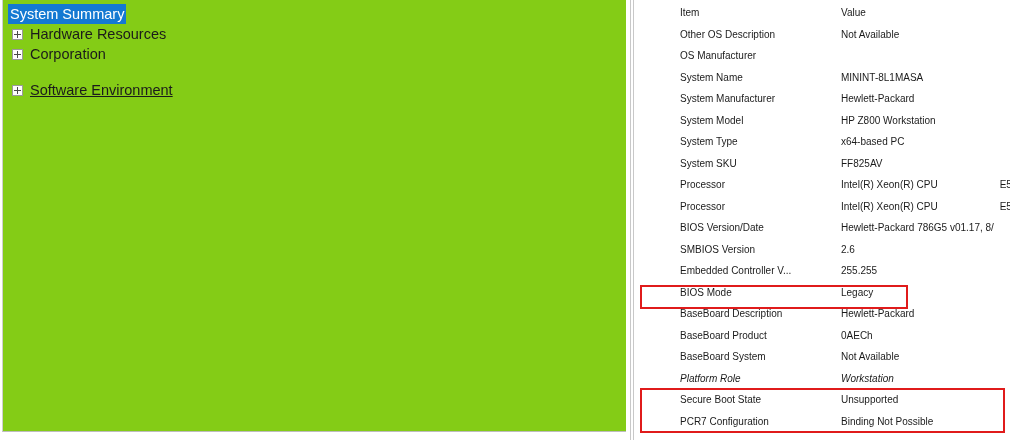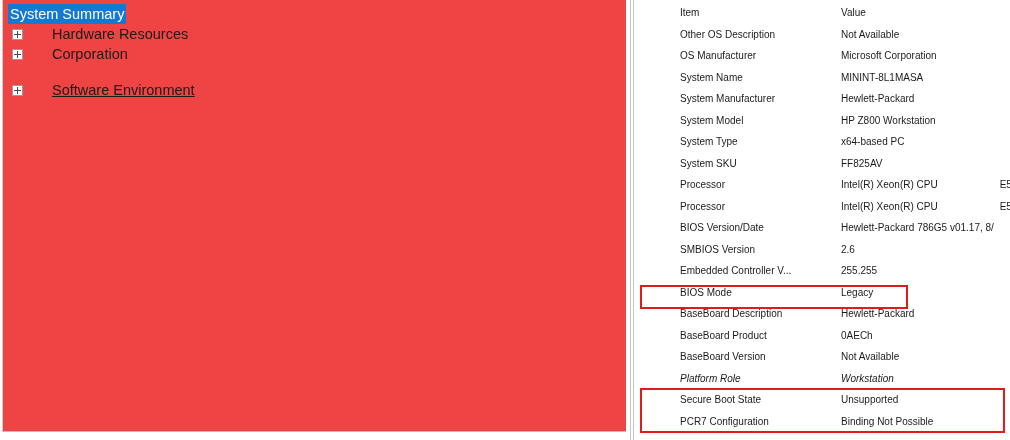--- a/index.html
+++ b/index.html
@@ -17,21 +17,21 @@
     -webkit-font-smoothing: antialiased;
   }
 
   
   #tree-pane {
     position: absolute;
     left: 2px;
     top: 0px;
     width: 624px;
     height: 432px;
-    background: #ef4444;
+    background: #84cc16;
     border-left: 1px solid #cfcfcf;
     border-bottom: 1px solid #bdbdbd;
     box-sizing: border-box;
     overflow: hidden;
   }
 
   .tree-node {
     position: relative;
     height: 20px;
     line-height: 20px;
@@ -39,21 +39,20 @@
     white-space: nowrap;
     display: flex;
     align-items: center;
   }
 
   .tree-node.root {
     padding-left: 5px;
   }
   .tree-node.child {
     padding-left: 9px;
-    gap: 22px;
   }
 
   .node-label {
     display: inline-block;
     padding: 0 2px;
   }
   .tree-node.selected .node-label {
     background: #1479d2;
     color: #ffffff;
   }
@@ -174,21 +173,20 @@
     <div class="detail-row" style="top: 2px;">
       <span class="cell-item">Item</span>
       <span class="cell-value"><span>Value</span></span>
     </div>
     <div class="detail-row" style="top: 23.5px; text-align: center;">
       <span class="cell-item">Other OS Description</span>
       <span class="cell-value"><span>Not Available</span></span>
     </div>
     <div class="detail-row" style="top: 45px;">
       <span class="cell-item">OS Manufacturer</span>
-      <span class="cell-value"><span>Microsoft Corporation</span></span>
     </div>
     <div class="detail-row" style="top: 66.5px;">
       <span class="cell-item">System Name</span>
       <span class="cell-value"><span>MININT-8L1MASA</span></span>
     </div>
     <div class="detail-row" style="top: 88px;">
       <span class="cell-item">System Manufacturer</span>
       <span class="cell-value"><span>Hewlett-Packard</span></span>
     </div>
     <div class="detail-row" style="top: 109.5px;">
@@ -229,21 +227,21 @@
     </div>
     <div class="detail-row" style="top: 303px;">
       <span class="cell-item">BaseBoard Description</span>
       <span class="cell-value"><span>Hewlett-Packard</span></span>
     </div>
     <div class="detail-row" style="top: 324.5px;">
       <span class="cell-item">BaseBoard Product</span>
       <span class="cell-value"><span>0AECh</span></span>
     </div>
     <div class="detail-row" style="top: 346px;">
-      <span class="cell-item">BaseBoard Version</span>
+      <span class="cell-item">BaseBoard System</span>
       <span class="cell-value"><span>Not Available</span></span>
     </div>
     <div class="detail-row" style="top: 367.5px; font-style: italic;">
       <span class="cell-item">Platform Role</span>
       <span class="cell-value"><span>Workstation</span></span>
     </div>
     <div class="detail-row" style="top: 389px;">
       <span class="cell-item">Secure Boot State</span>
       <span class="cell-value"><span>Unsupported</span></span>
     </div>

